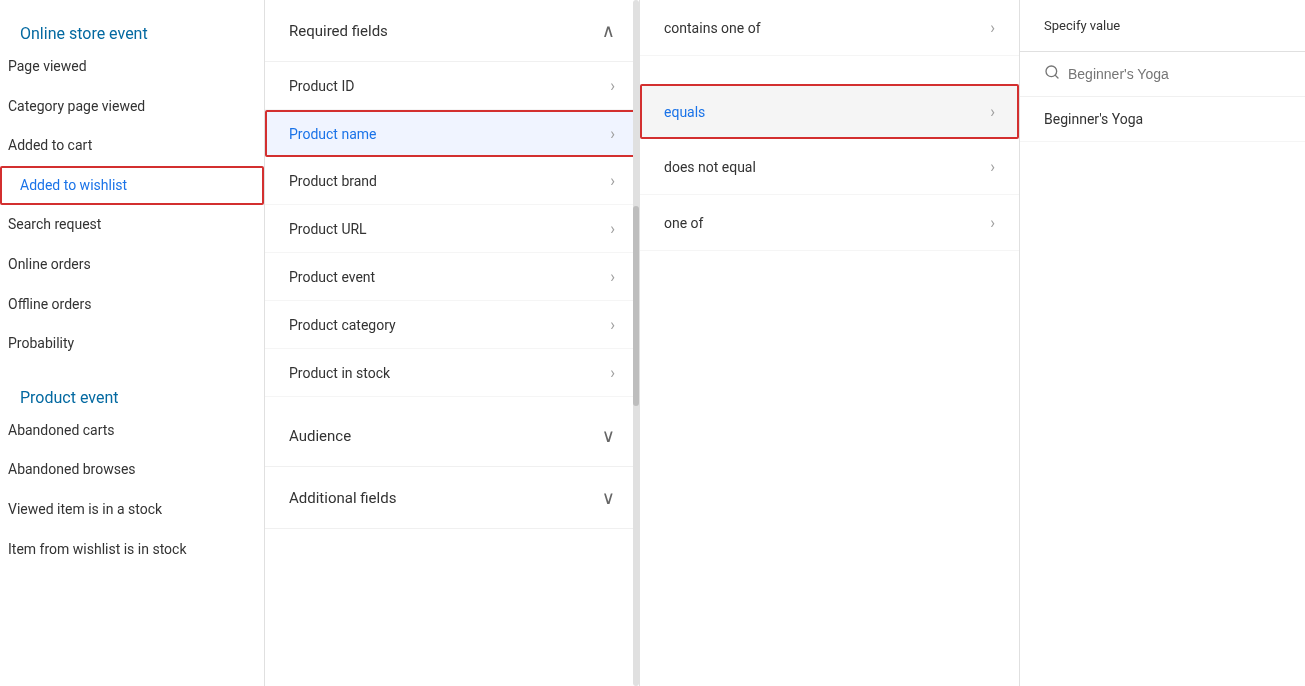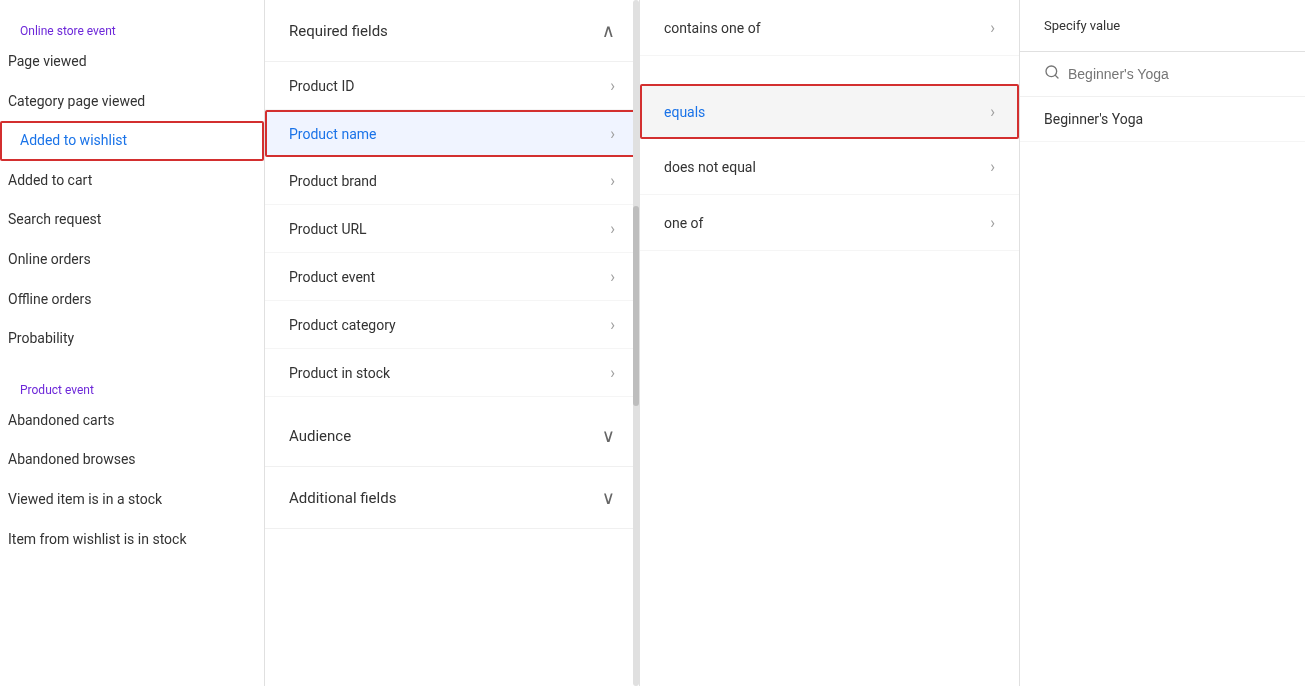--- a/index.html
+++ b/index.html
@@ -17,22 +17,22 @@
     
     .sidebar {
       width: 265px;
       min-width: 265px;
       border-right: 1px solid #e0e0e0;
       overflow-y: auto;
       padding: 16px 0;
       background: #fff;
     }
     .sidebar-section-label {
-      color: #6d28d9;
-      font-size: 12px;
+      color: #0369a1;
+      font-size: 16px;
       padding: 8px 20px 4px 20px;
       font-weight: 400;
     }
     .sidebar-item {
       padding: 10px 8px;
       cursor: pointer;
       color: #333;
       font-size: 14px;
       line-height: 1.4;
     }
@@ -181,22 +181,22 @@
     }
   </style>
 </head>
 <body>
 
 <div class="sidebar">
   <div class="sidebar-section-label">Online store event</div>
 
   <div class="sidebar-item">Page viewed</div>
   <div class="sidebar-item">Category page viewed</div>
+  <div class="sidebar-item">Added to cart</div>
   <div class="sidebar-item active">Added to wishlist</div>
-  <div class="sidebar-item">Added to cart</div>
   <div class="sidebar-item">Search request</div>
   <div class="sidebar-item">Online orders</div>
   <div class="sidebar-item">Offline orders</div>
   <div class="sidebar-item">Probability</div>
 
   <div class="sidebar-section-label" style="margin-top:16px;">Product event</div>
 
   <div class="sidebar-item">Abandoned carts</div>
   <div class="sidebar-item">Abandoned browses</div>
   <div class="sidebar-item">Viewed item is in a stock</div>

